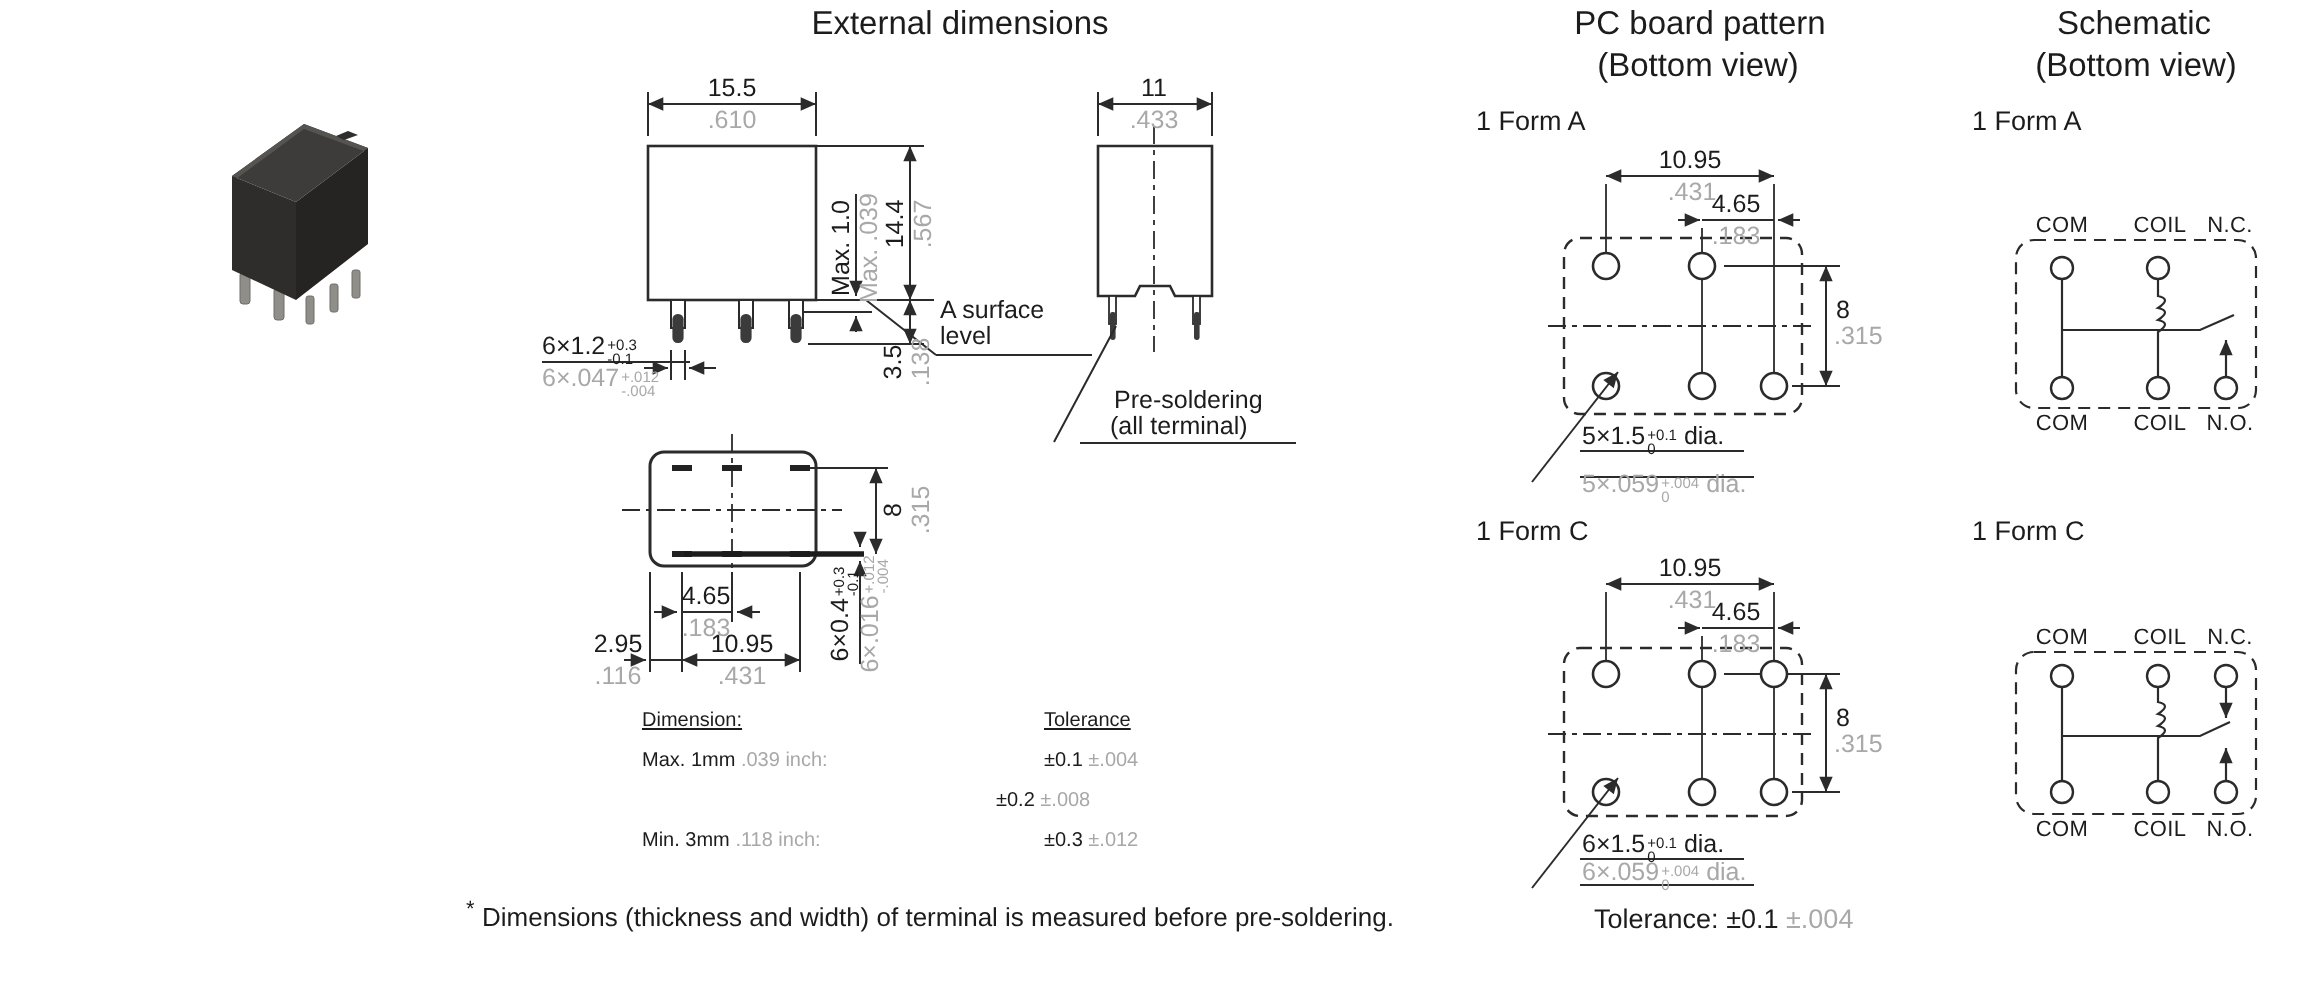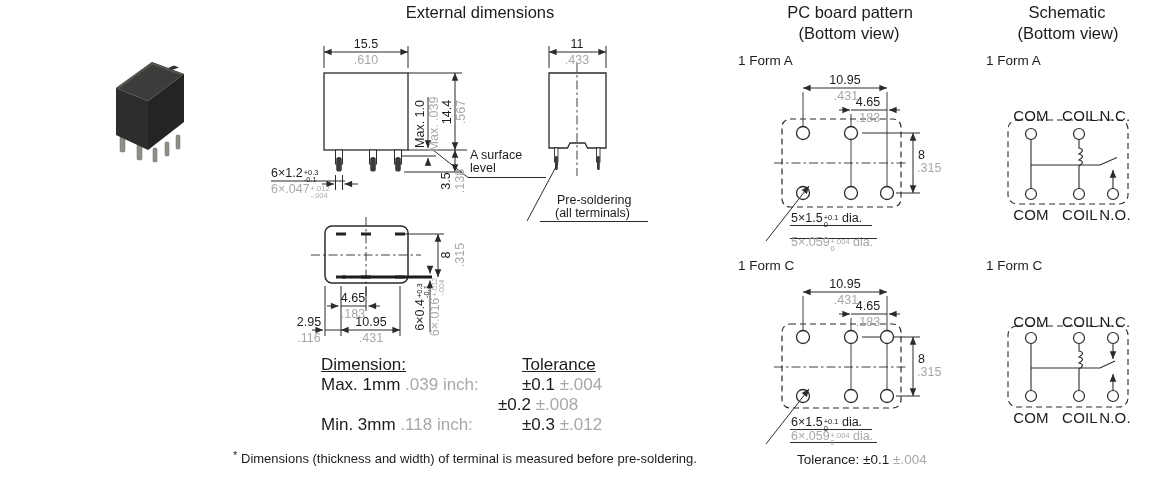--- a/index.html
+++ b/index.html
@@ -5,22 +5,22 @@
   html,body{margin:0;padding:0;background:#fff;}
   #page{position:relative;width:1156px;height:493px;background:#ffffff;overflow:hidden;
         font-family:"Liberation Sans", sans-serif;color:#1c1c1c;}
   svg{position:absolute;left:0;top:0;}
   .t{position:absolute;font-size:12.5px;line-height:1.05;white-space:nowrap;color:#1c1c1c;}
   .g{color:#a8a8a8;}
   .c{transform:translateX(-50%);}
   .r{transform:translate(-50%,-50%) rotate(-90deg);}
   .title{font-size:16.5px;}
   .form{font-size:13.5px;}
-  .pin{font-size:15px;letter-spacing:.2px;text-align:center;}
-  .tbl{font-size:17px;}
+  .pin{font-size:11px;letter-spacing:.2px;text-align:center;}
+  .tbl{font-size:10px;}
   .fn{font-size:13px;}
   .u{text-decoration:underline;}
   .stk{display:inline-flex;flex-direction:column;font-size:7.5px;line-height:6.5px;
        vertical-align:2px;margin-left:1px;text-align:left;}
   .stk span{display:block;}
   .star{font-size:11px;}
 </style>
 </head>
 <body>
 
@@ -214,21 +214,21 @@
         <span>+.012</span>
         <span>-.004</span>
       </span>
 </div>
 <div class="t" style="left:470px;top:149px">A surface</div>
 <div class="t" style="left:470px;top:162px">level</div>
 
 <div class="t c" style="left:577px;top:38px">11</div>
 <div class="t c g" style="left:577px;top:54px">.433</div>
 <div class="t" style="left:557px;top:194px">Pre-soldering</div>
-<div class="t" style="left:555px;top:207px">(all terminals)</div>
+<div class="t" style="left:555px;top:207px">(all terminal)</div>
 
 <div class="t c" style="left:353px;top:292px">4.65</div>
 <div class="t c g" style="left:353px;top:308px">.183</div>
 <div class="t c" style="left:309px;top:316px">2.95</div>
 <div class="t c g" style="left:309px;top:332px">.116</div>
 <div class="t c" style="left:371px;top:316px">10.95</div>
 <div class="t c g" style="left:371px;top:332px">.431</div>
 <div class="t r" style="left:447px;top:255px">8</div>
 <div class="t r g" style="left:461px;top:255px">.315</div>
 <div class="t r" style="left:422px;top:307px">

